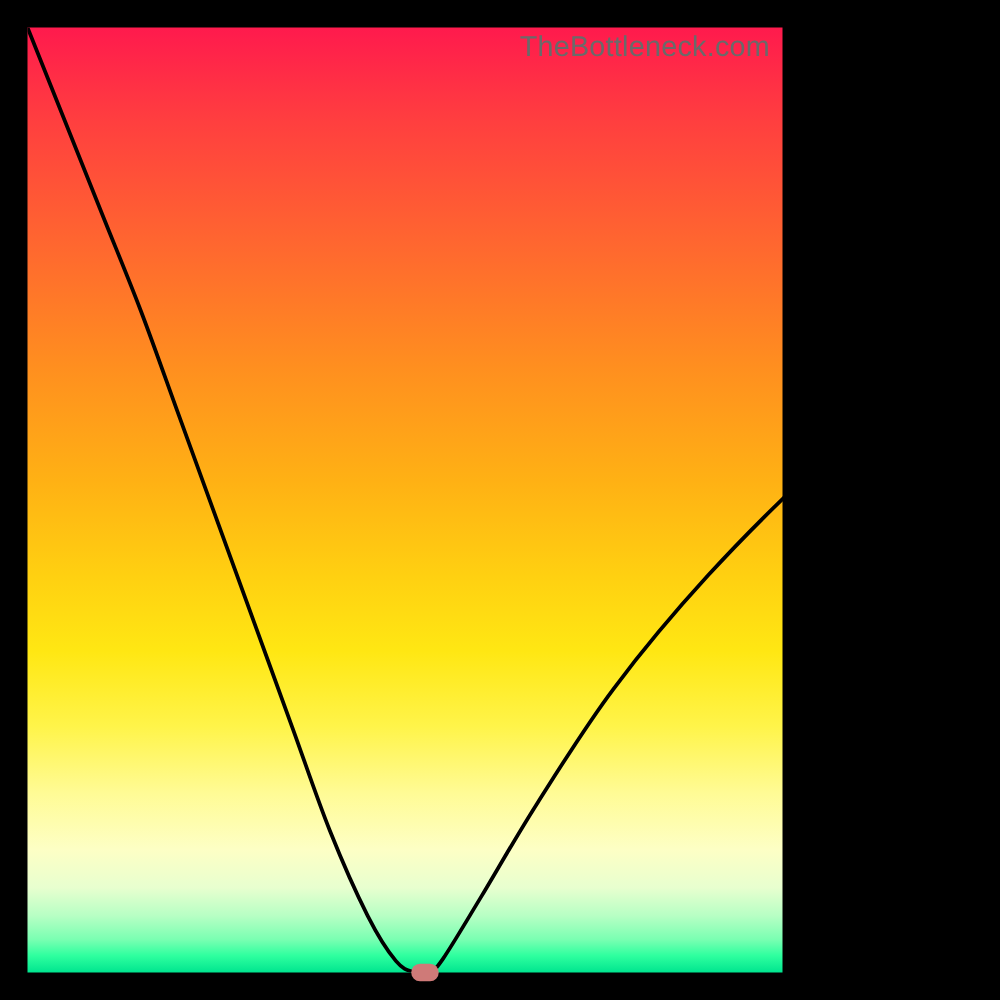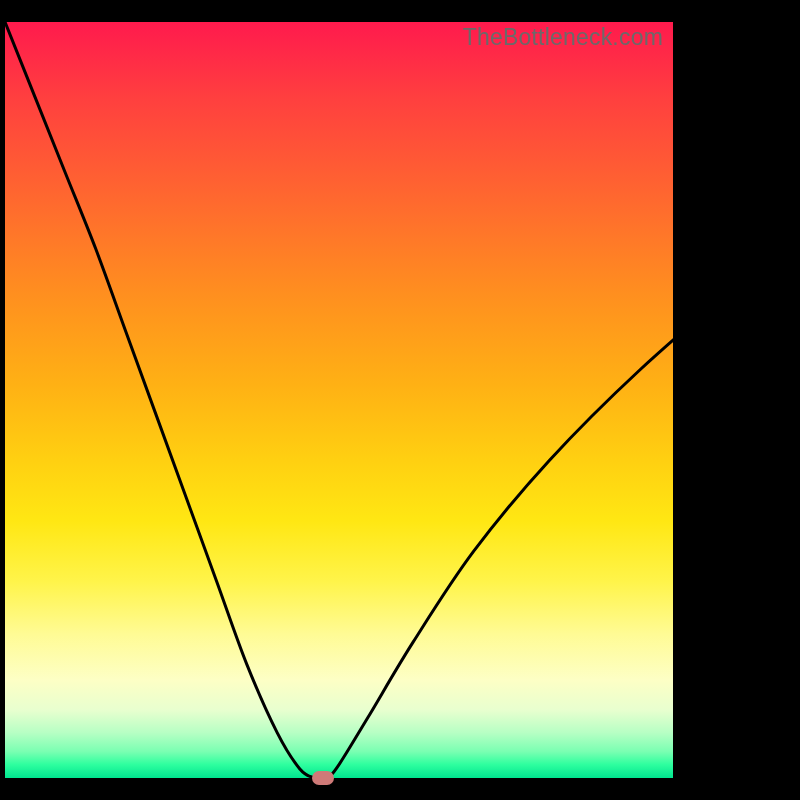--- a/index.html
+++ b/index.html
@@ -12,23 +12,23 @@
     font-family: Arial, Helvetica, sans-serif;
   }
   .frame {
     position: relative;
     width: 800px;
     height: 800px;
     background: #000;
   }
   .plot-area {
     position: absolute;
-    left: 5px;
+    left: 22px;
     top: 22px;
-    width: 668px;
+    width: 604px;
     height: 756px;
     background: linear-gradient(to bottom,
       #ff1a4d 0%,
       #ff3f3f 10%,
       #ff6a2e 24%,
       #ff8f1f 36%,
       #ffb114 48%,
       #ffd011 58%,
       #ffe713 66%,
       #fff44a 74%,

